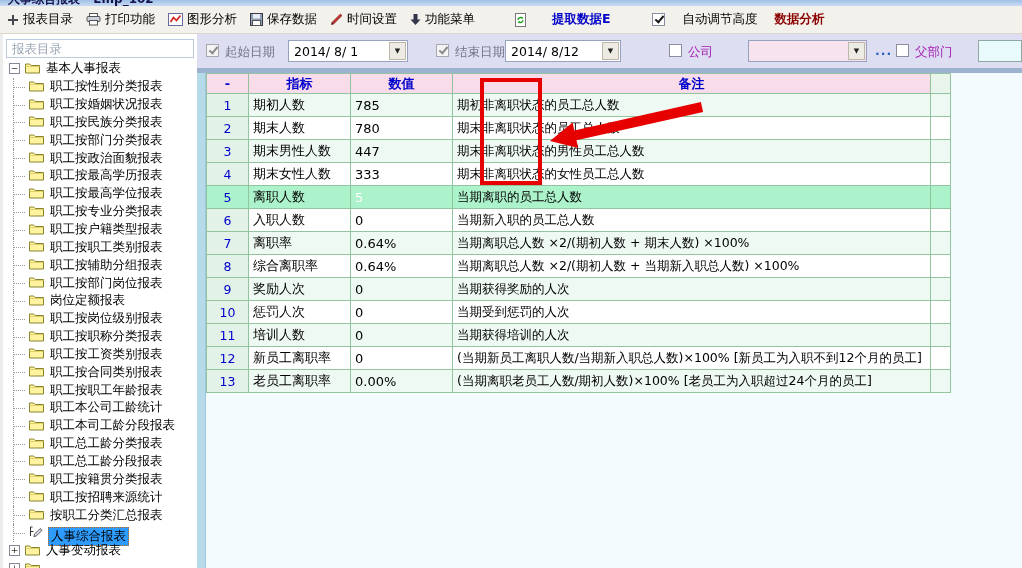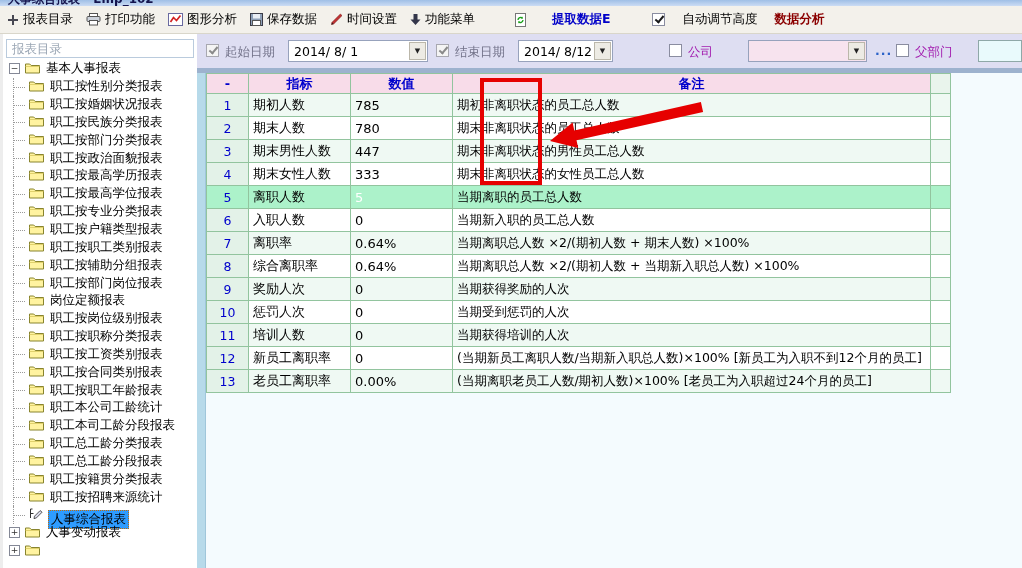--- a/index.html
+++ b/index.html
@@ -358,20 +358,28 @@
           <span class="conn"></span>
           <span class="nico"><svg width="15" height="13" viewBox="0 0 15 13">
               <path d="M0.5 3h4.2L6.2 4.5h8.3v7.5H0.5z" fill="#FFF3A0" stroke="#88842E"></path>
               <path d="M0.5 5.5h14" stroke="#D8C860" stroke-width="0.8"></path>
             </svg></span>
           <span class="nlbl">职工按招聘来源统计</span>
         </div>
         <div class="tree-row">
           <span class="conn"></span>
           <span class="nico"><svg width="15" height="13" viewBox="0 0 15 13">
+              <path d="M0.5 3h4.2L6.2 4.5h8.3v7.5H0.5z" fill="#FFF3A0" stroke="#88842E"></path>
+              <path d="M0.5 5.5h14" stroke="#D8C860" stroke-width="0.8"></path>
+            </svg></span>
+          <span class="nlbl">按职工分类汇总报表</span>
+        </div>
+        <div class="tree-row">
+          <span class="conn"></span>
+          <span class="nico"><svg width="15" height="13" viewBox="0 0 15 13">
               <path d="M1.5 11V2M1.5 6.5h3M1.5 2h2" stroke="#333" fill="none"></path>
               <path d="M5.5 9.2l5.6-5.6 2 1.6-5.6 5.6-2.5.9z" fill="#DADAEA" stroke="#333" stroke-width="0.8"></path>
             </svg></span>
           <span class="nlbl selected">人事综合报表</span>
         </div>
         <div class="tree-row">
           <span class="exp">+</span>
           <span class="nico"><svg width="15" height="13" viewBox="0 0 15 13">
               <path d="M0.5 3h4.2L6.2 4.5h8.3v7.5H0.5z" fill="#FFF3A0" stroke="#88842E"></path>
               <path d="M0.5 5.5h14" stroke="#D8C860" stroke-width="0.8"></path>
@@ -386,27 +394,27 @@
             </svg></span>
           <span class="nlbl"></span>
         </div>
       </div>
   </div>
 
   <div class="right">
     <div class="filterbar">
       <span class="cb disabled checked" id="cb-start" style="left:9px"></span>
       <span class="flabel" style="left:28px">起始日期</span>
-      <div class="combo" style="left:91px;width:140px">
+      <div class="combo" style="left:91px;width:120px">
         <span>2014/ 8/ 1</span>
         <span class="dbtn">▼</span>
       </div>
       <span class="cb disabled checked" id="cb-end" style="left:239px"></span>
       <span class="flabel" style="left:258px">结束日期</span>
-      <div class="combo" style="left:321px;width:95px">
+      <div class="combo" style="left:308px;width:116px">
         <span>2014/ 8/12</span>
         <span class="dbtn">▼</span>
       </div>
       <span class="cb" id="cb-company" style="left:472px"></span>
       <span class="flabel en" style="left:491px">公司</span>
       <div class="combo pink" style="left:551px;width:119px">
         <span></span>
         <span class="dbtn">▼</span>
       </div>
       <span class="dots" style="left:678px">...</span>

